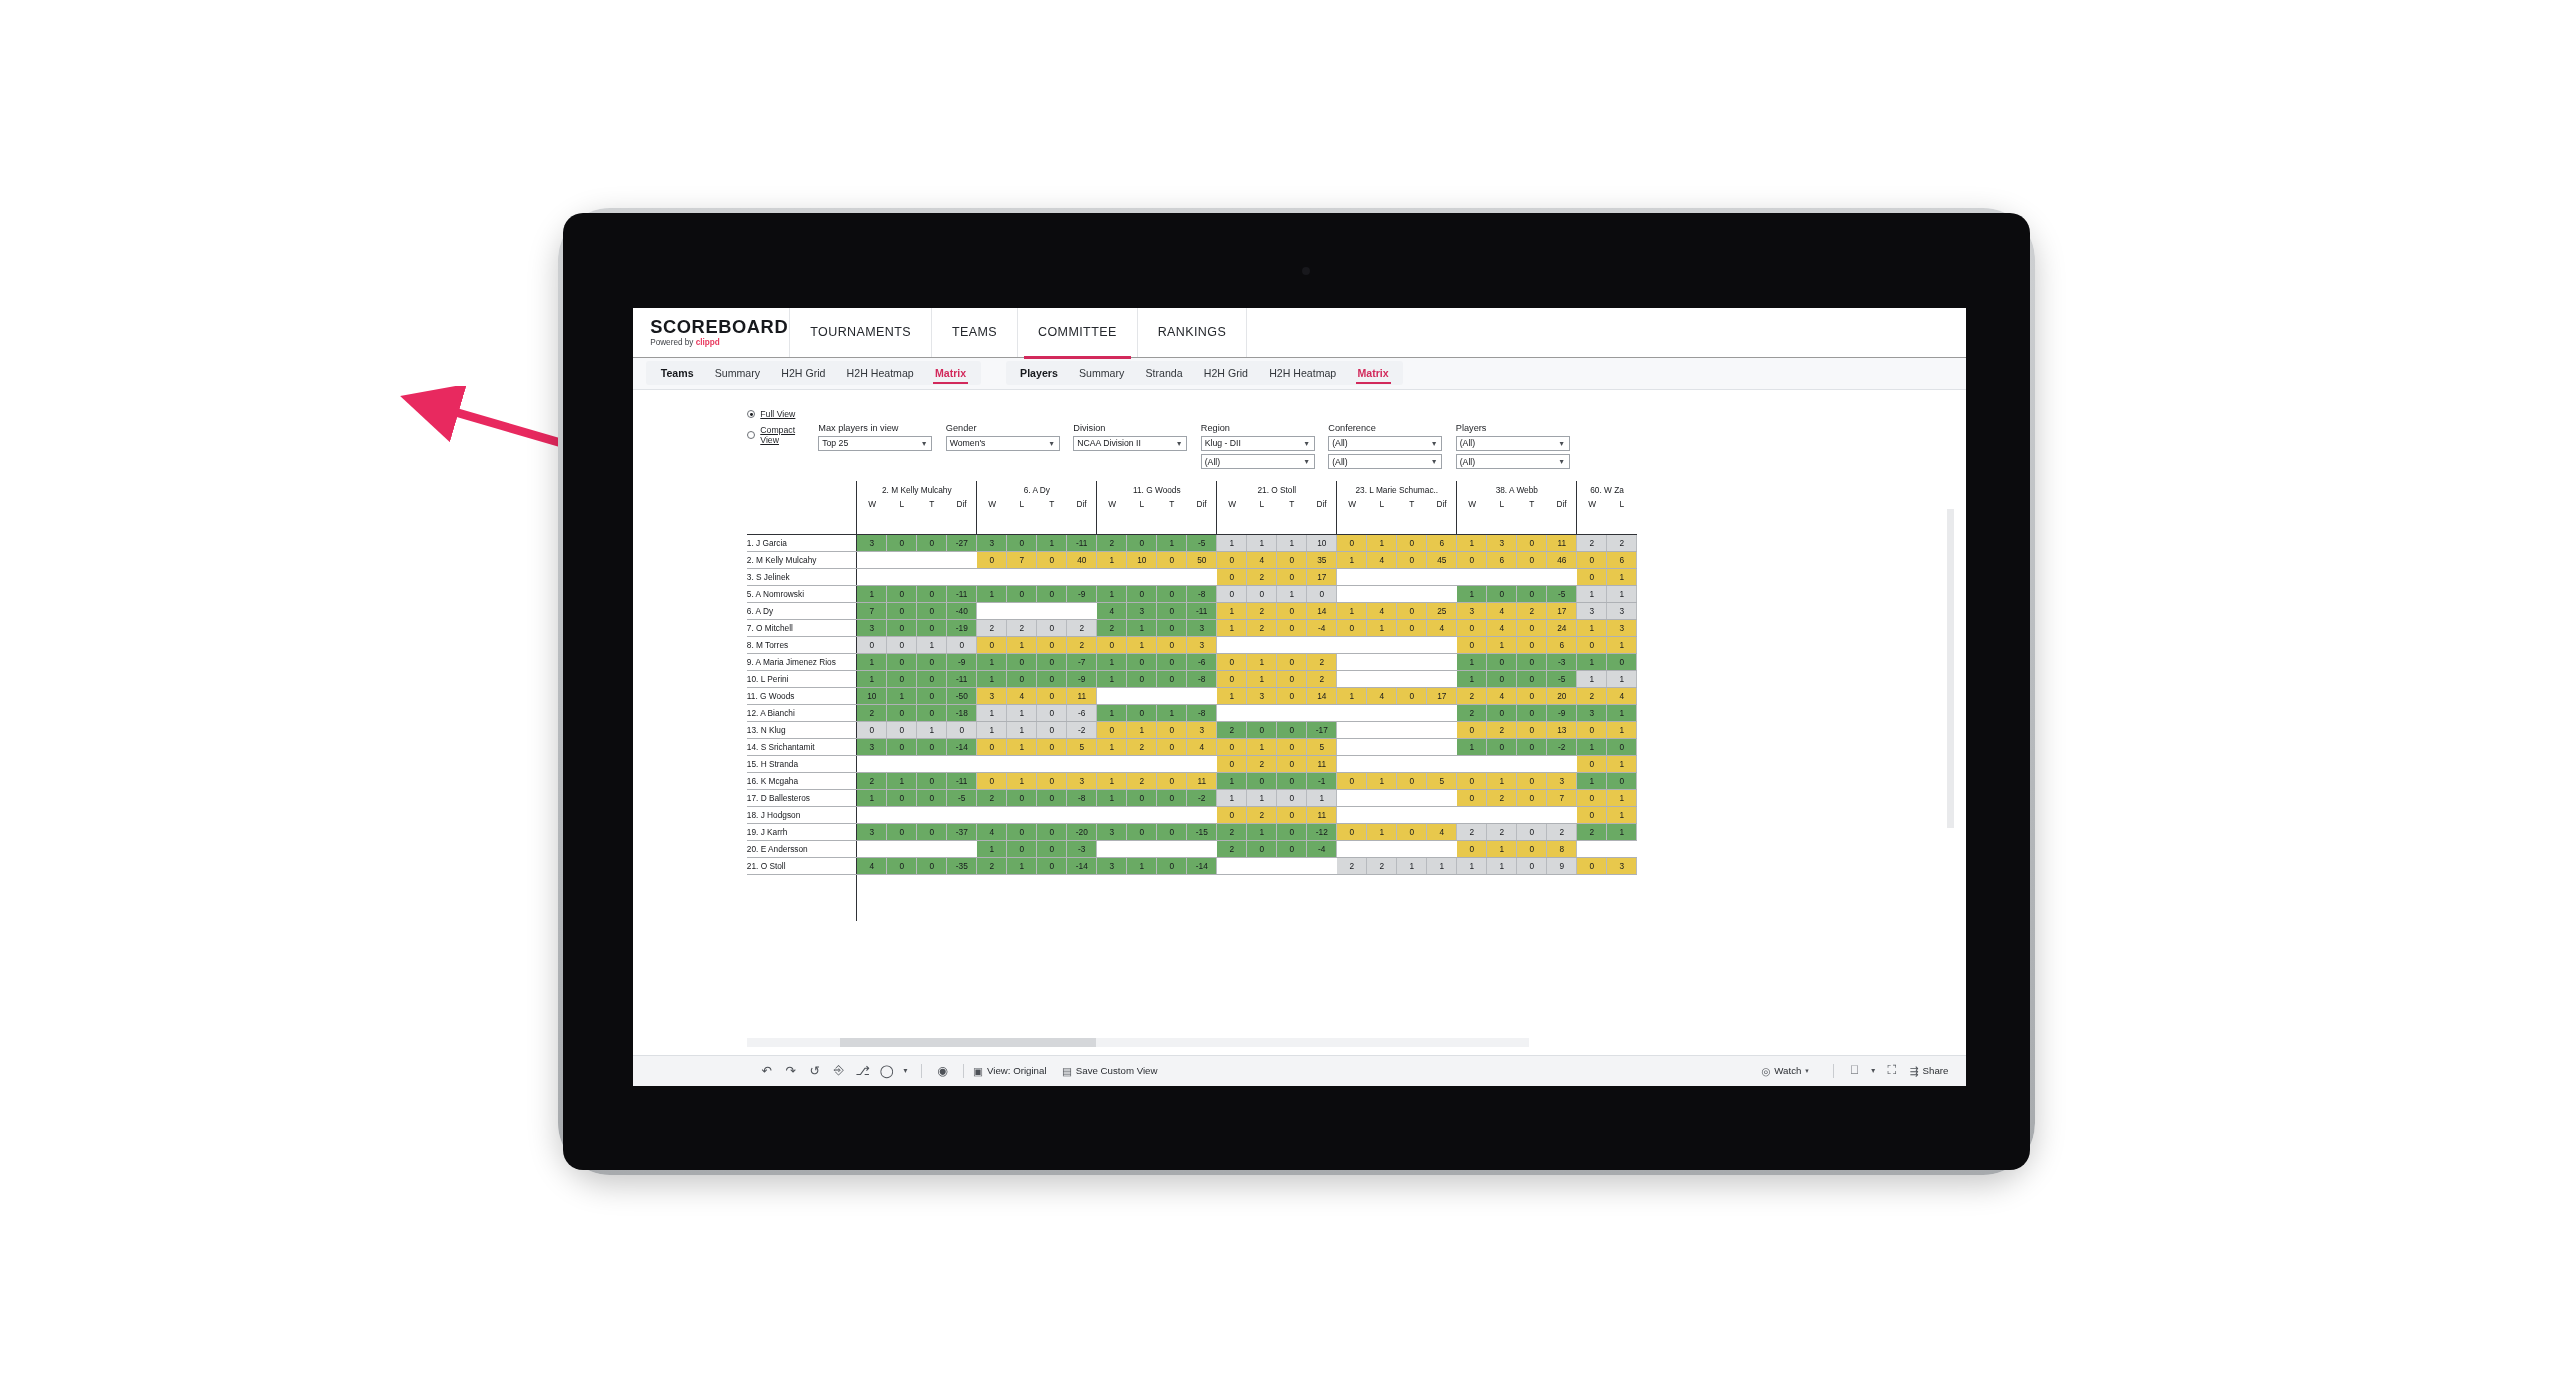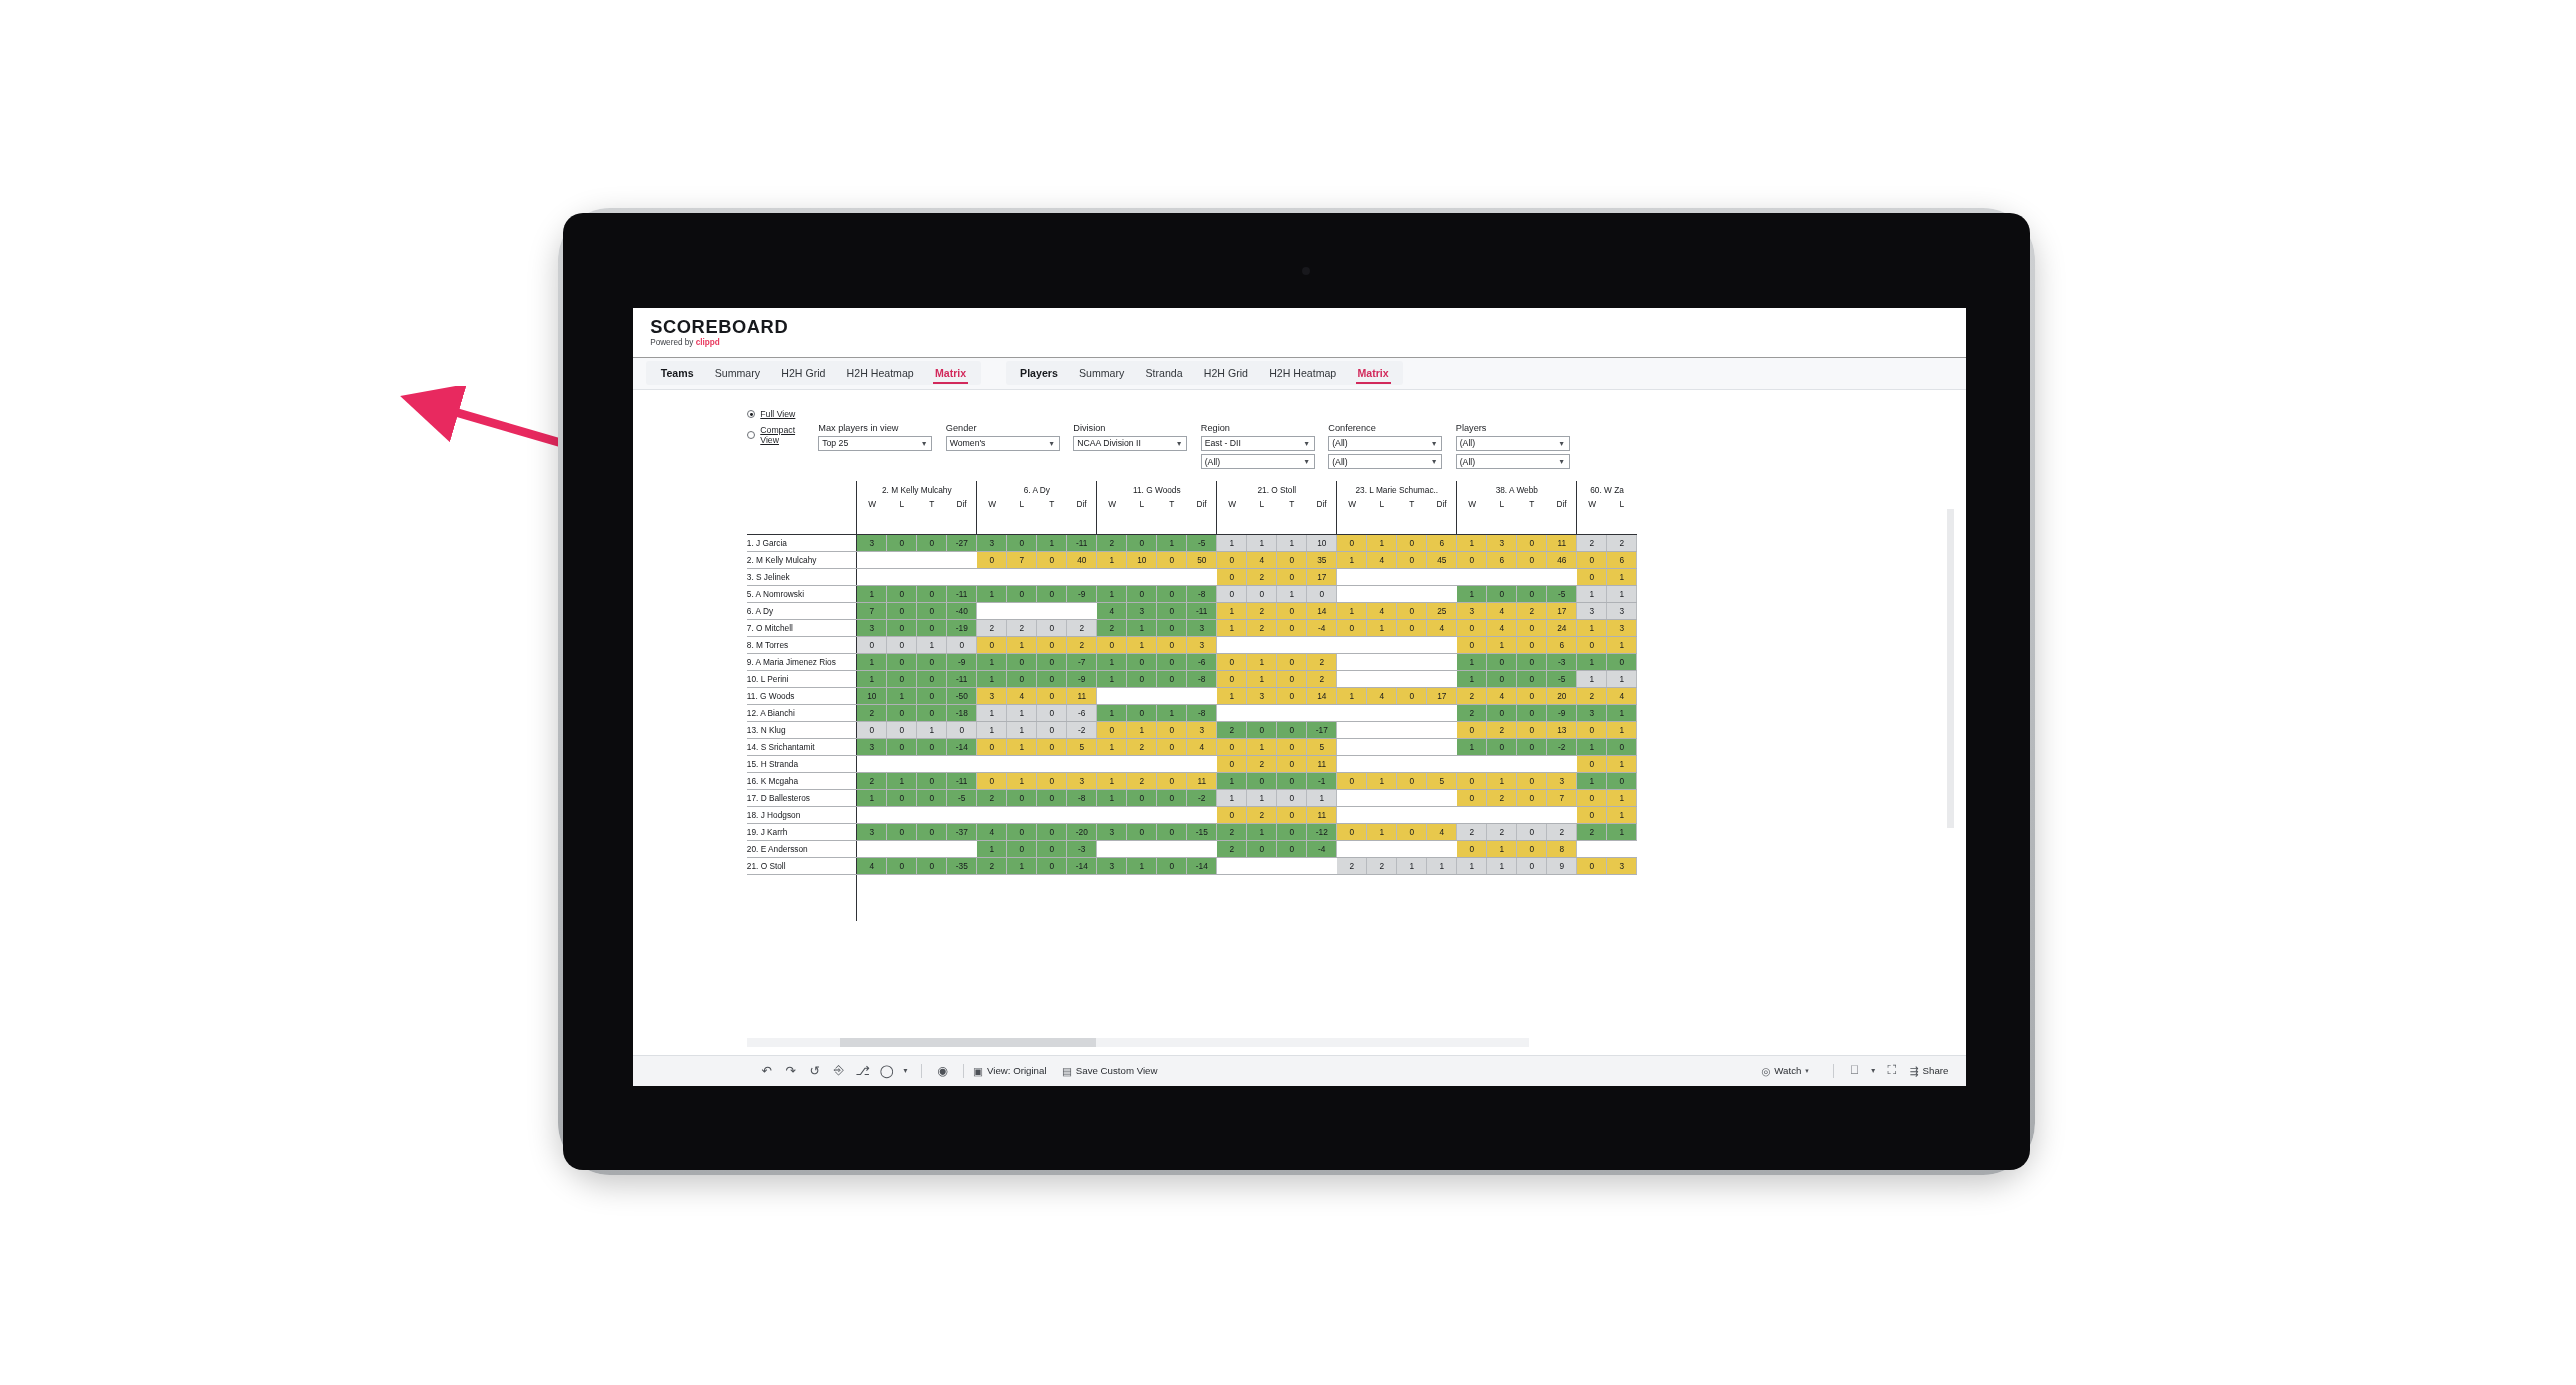--- a/index.html
+++ b/index.html
@@ -203,20 +203,26 @@
 
       <div class="tablet-screen">
 
         <div class="app-header">
           <div class="brand">
             <div class="brand-title">SCOREBOARD</div>
             <div class="brand-sub">
               <span>Powered by </span><span class="clippd">clippd</span>
             </div>
           </div>
+          <div class="nav-tabs" id="navtabs">
+              <div class="nav-tab">TOURNAMENTS</div>
+              <div class="nav-tab">TEAMS</div>
+              <div class="nav-tab active">COMMITTEE</div>
+              <div class="nav-tab">RANKINGS</div>
+            </div>
         </div>
 
         <div class="subnav">
           <div class="subgroup" id="sgTeams">
               <div class="sub-item head">Teams</div>
               <div class="sub-item">Summary</div>
               <div class="sub-item">H2H Grid</div>
               <div class="sub-item">H2H Heatmap</div>
               <div class="sub-item active">Matrix</div>
             </div>
@@ -262,21 +268,21 @@
                   <div class="fgroup">
                     <div class="flabel">Division</div>
                     <div class="fsel">
                       <span>NCAA Division II</span>
                       <span class="caret">▼</span>
                     </div>
                   </div>
                   <div class="fgroup">
                     <div class="flabel">Region</div>
                     <div class="fsel">
-                      <span>East - DII</span>
+                      <span>Klug - DII</span>
                       <span class="caret">▼</span>
                     </div>
                     <div class="fsel">
                       <span>(All)</span>
                       <span class="caret">▼</span>
                     </div>
                   </div>
                   <div class="fgroup">
                     <div class="flabel">Conference</div>
                     <div class="fsel">

